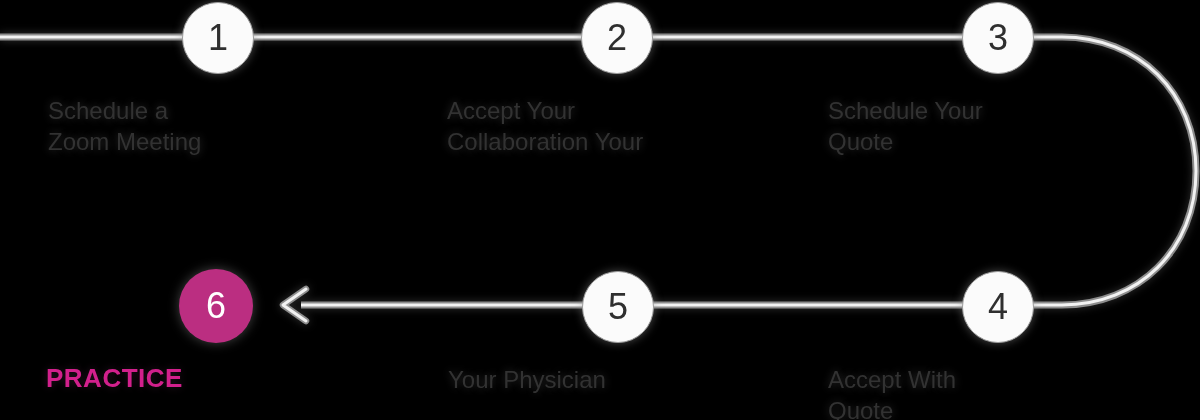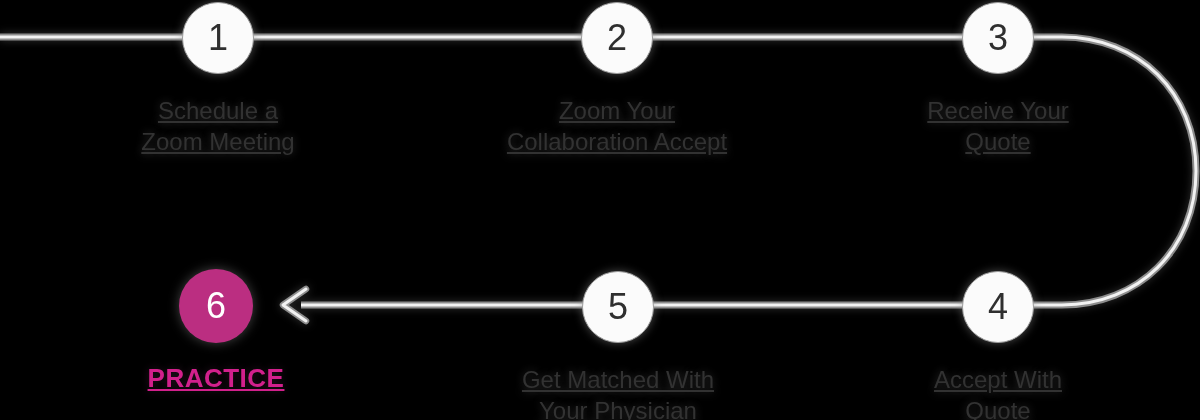--- a/index.html
+++ b/index.html
@@ -28,25 +28,24 @@
     background:var(--circle-fill,#fbfbfb);
     border:1px solid var(--circle-border,#9b9b9b);
     box-shadow:0 0 10px rgba(150,150,150,.5);
     display:flex;align-items:center;justify-content:center;
   }
   .num{
     font-size:36px;font-weight:400;line-height:1;
     color:var(--number-color,#2f2f2f);
   }
   .label{
-    margin-top:21px;width:340px;text-align:center;
+    margin-top:21px;width:340px;
     font-size:24px;line-height:31px;
     color:var(--label-color,#323232);
     text-shadow:0 0 8px rgba(140,140,140,.35);
-    text-decoration:underline;
   }
   .label span{display:block;white-space:nowrap;}
 
   .s1{left:218px;top:2px;}
   .s2{left:617px;top:2px;}
   .s3{left:998px;top:2px;}
   .s4{left:998px;top:271px;}
   .s5{left:618px;top:271px;}
   .s6{left:216px;top:269px;}
 
@@ -89,51 +88,50 @@
       <span>Schedule a</span>
       <span>Zoom Meeting</span>
     </div>
   </div>
 
   <div class="step s2">
     <div class="circle">
       <span class="num">2</span>
     </div>
     <div class="label">
-      <span>Zoom Your</span>
-      <span>Collaboration Accept</span>
+      <span>Accept Your</span>
+      <span>Collaboration Your</span>
     </div>
   </div>
 
   <div class="step s3">
     <div class="circle">
       <span class="num">3</span>
     </div>
     <div class="label">
-      <span>Receive Your</span>
+      <span>Schedule Your</span>
       <span>Quote</span>
     </div>
   </div>
 
   <div class="step s4">
     <div class="circle">
       <span class="num">4</span>
     </div>
     <div class="label">
       <span>Accept With</span>
       <span>Quote</span>
     </div>
   </div>
 
   <div class="step s5">
     <div class="circle">
       <span class="num">5</span>
     </div>
     <div class="label">
-      <span>Get Matched With</span>
       <span>Your Physician</span>
     </div>
   </div>
 
   <div class="step s6">
     <div class="circle">
       <span class="num">6</span>
     </div>
     <div class="label">
       <span>PRACTICE</span>

